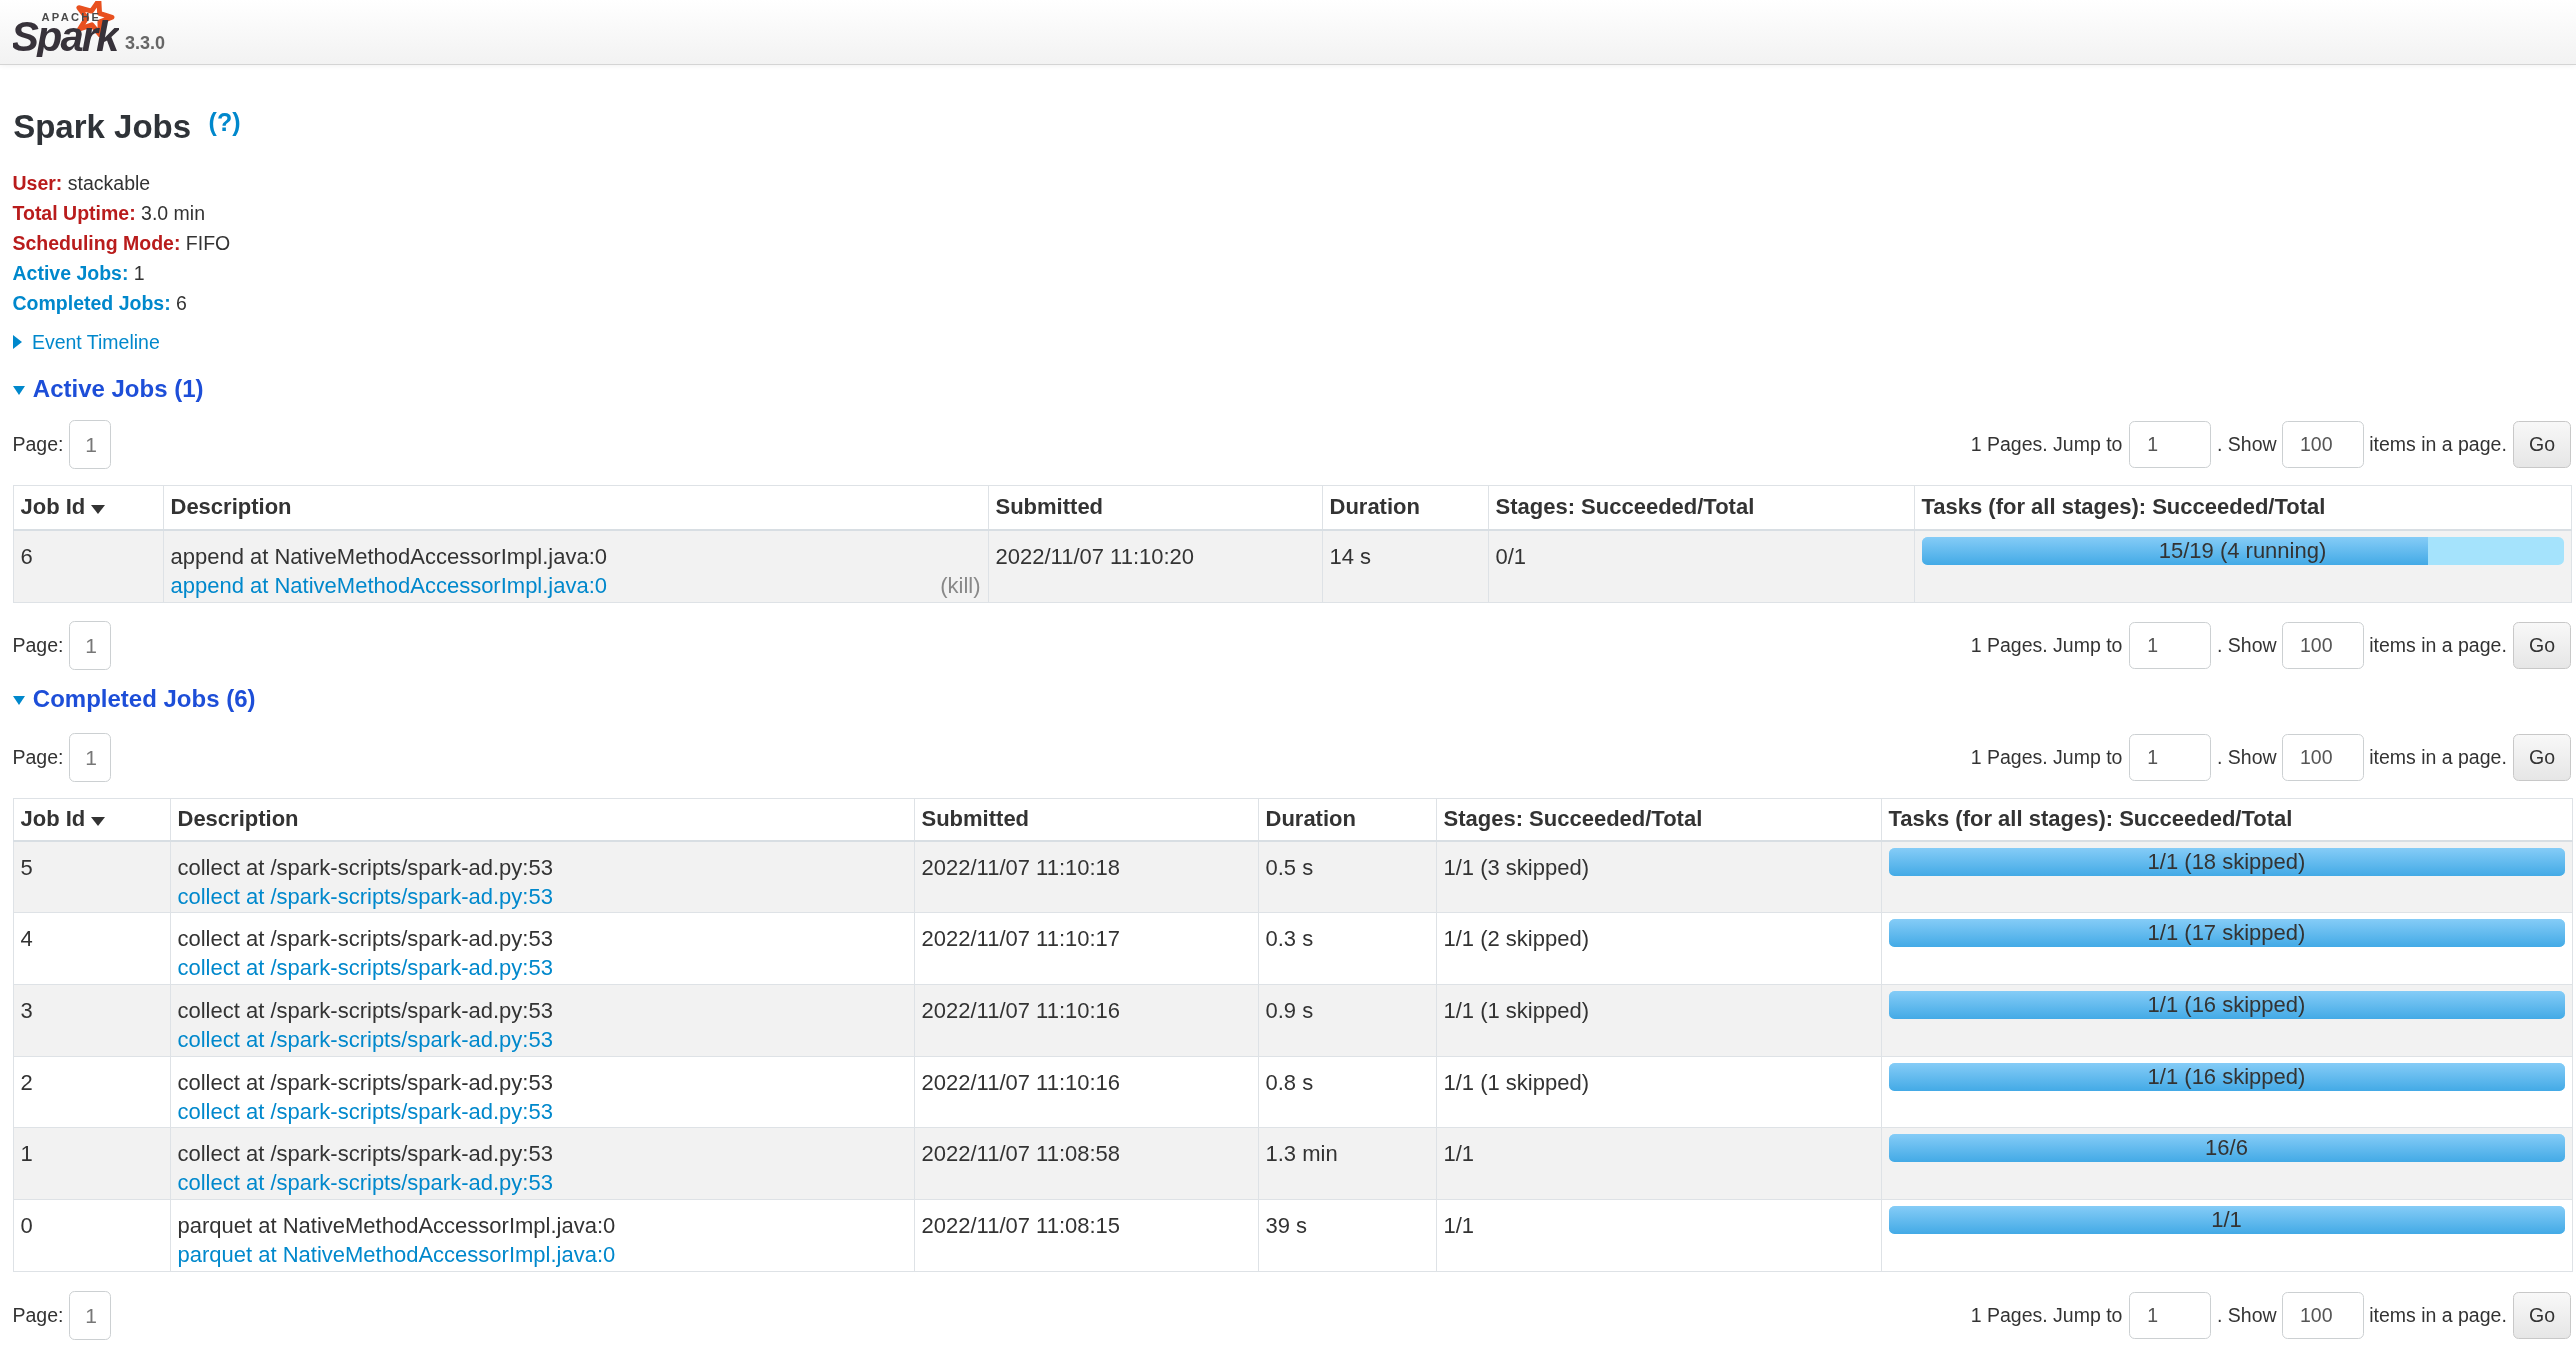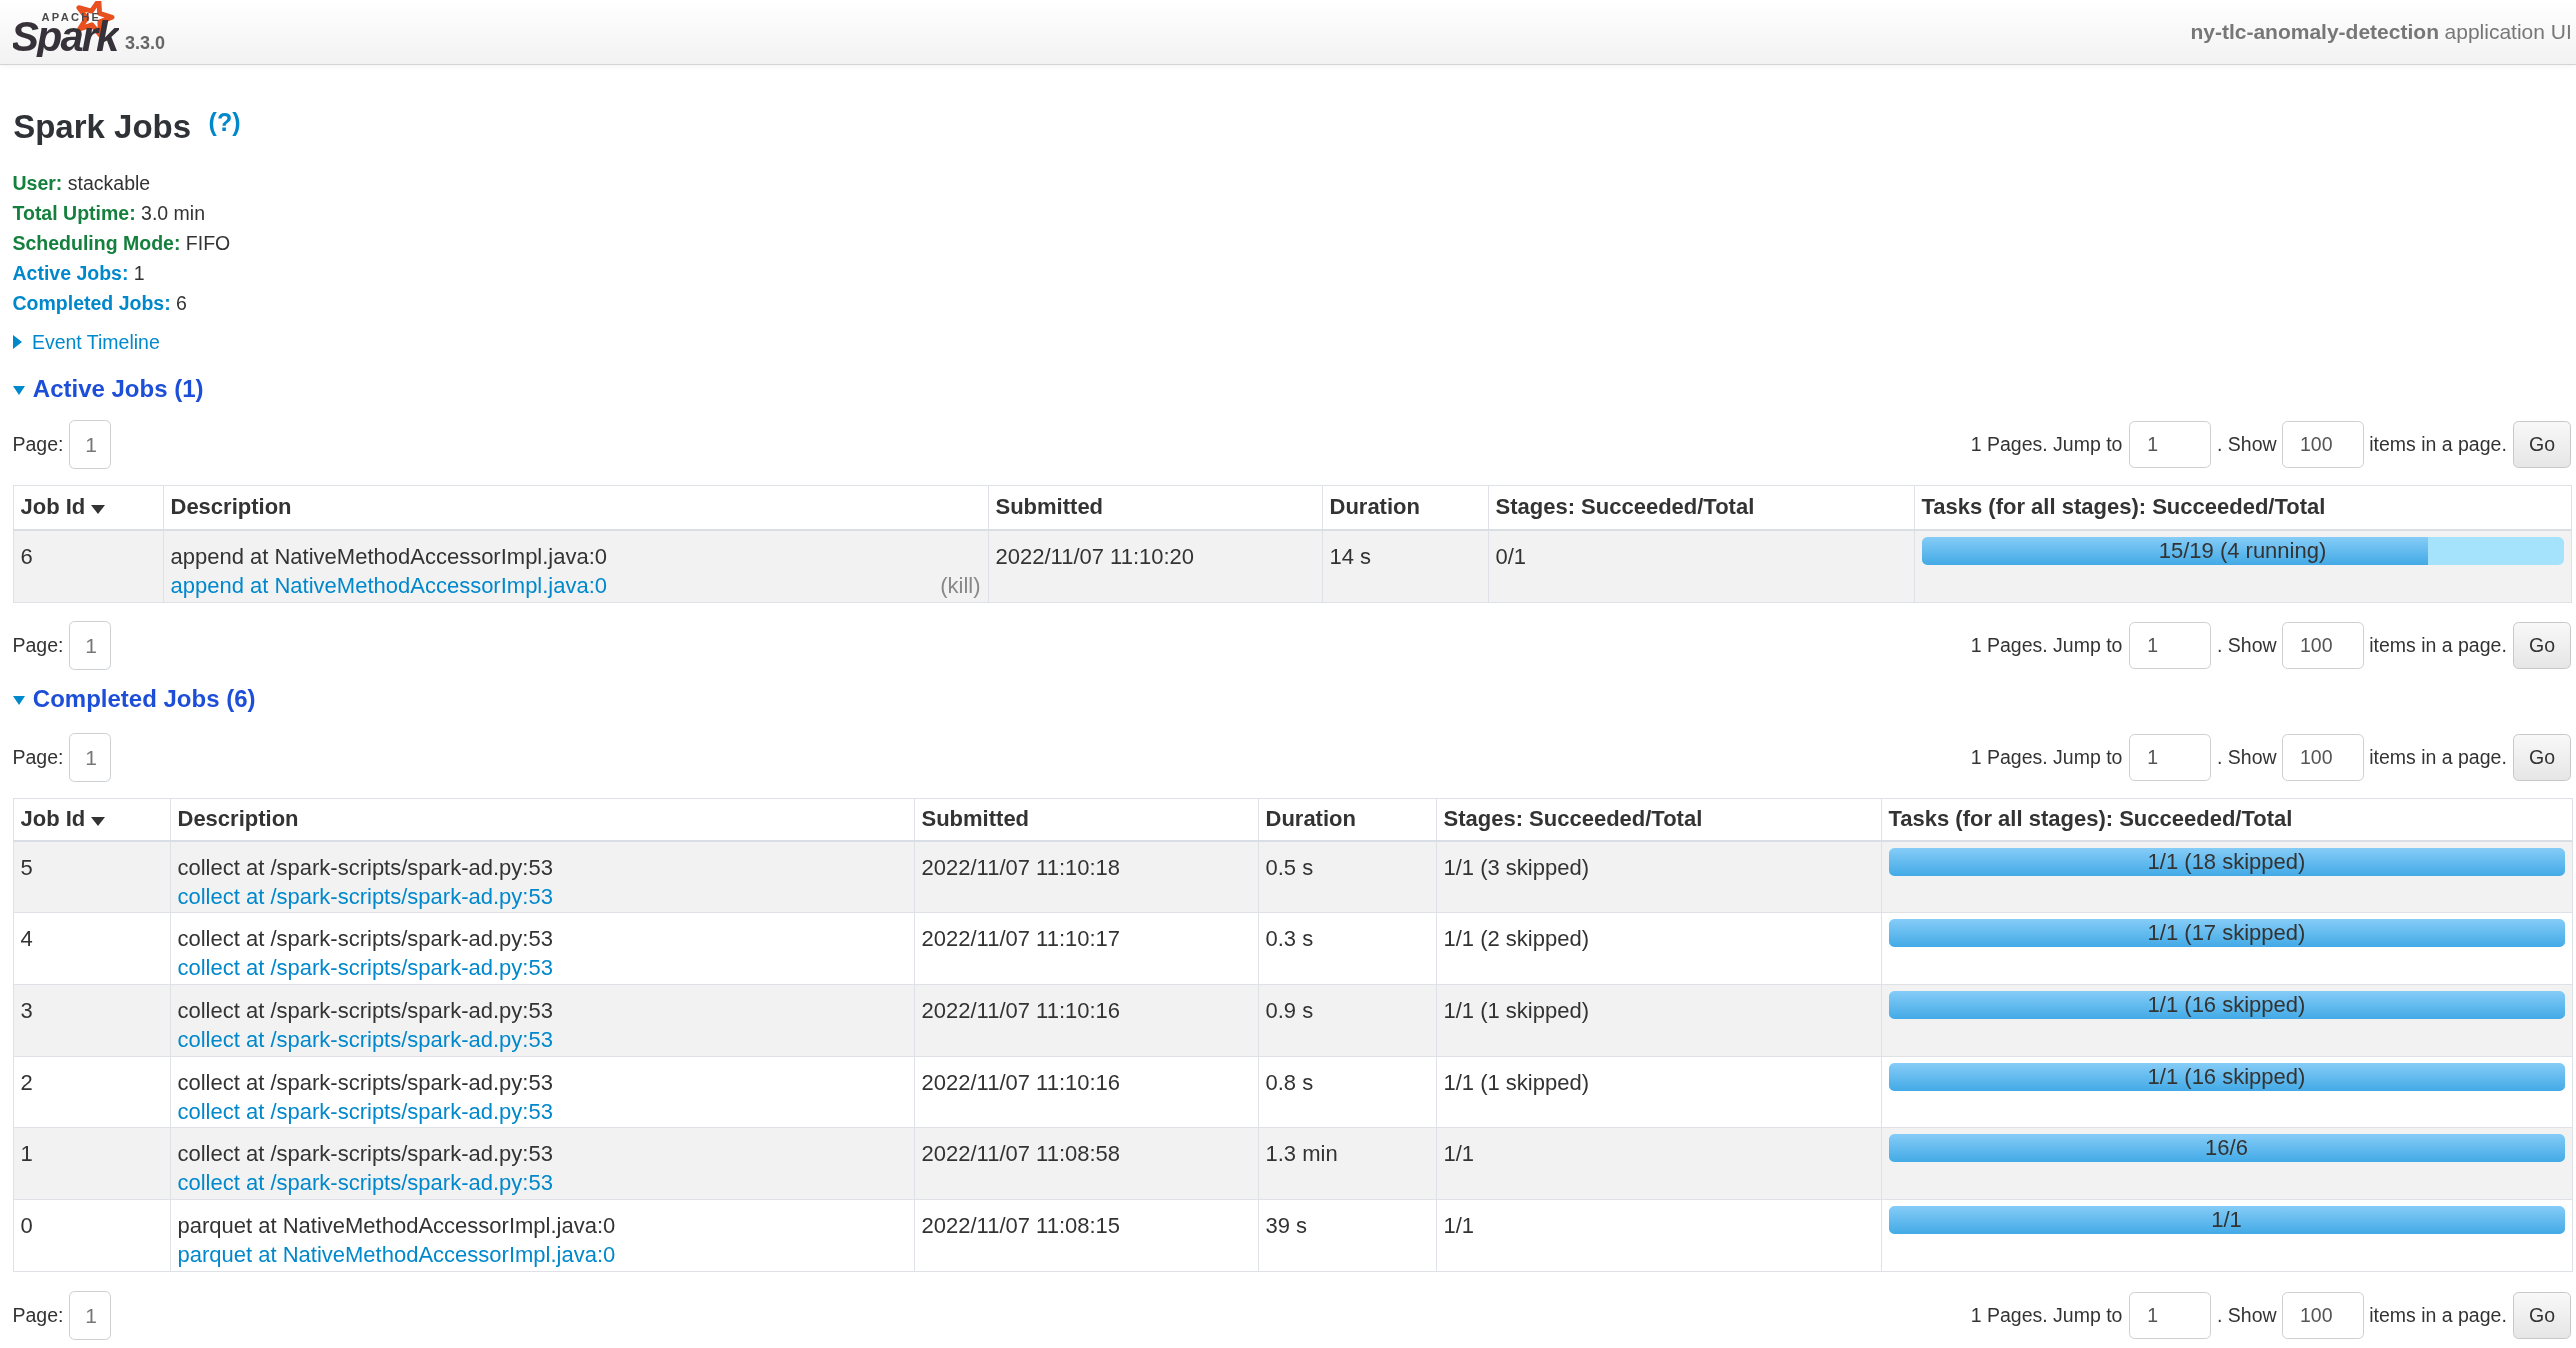--- a/index.html
+++ b/index.html
@@ -16,21 +16,21 @@
 .nav { position:absolute; left:182px; top:0; height:63px; list-style:none; display:flex; }
 .nav li { height:63px; display:flex; align-items:center; padding:0 21px; font-size:21px; color:#777; }
 .nav li.active { background:#e5e5e5; color:#555; box-shadow:inset 0 4.2px 11px rgba(0,0,0,.125); }
 .appname { position:absolute; right:4.2px; top:0; height:63px; display:flex; align-items:center; font-size:21px; color:#777; }
 .appname b { margin-right:5.6px; }
 
 
 h1 { position:absolute; left:13.2px; top:108px; font-size:33px; font-weight:bold; color:#2f3338; }
 h1 .q { font-size:25px; font-weight:bold; color:#0088cc; vertical-align:7px; margin-left:8.3px; }
 .info { position:absolute; left:12.5px; top:168px; list-style:none; line-height:30px; font-size:19.5px; }
-.info b { color:#15803d; }
+.info b { color:#b91c1c; }
 .info a b { color:#0088cc; }
 .tl { position:absolute; left:12.5px; top:327px; line-height:30px; font-size:19.5px; color:#0088cc; }
 .tri-r { display:inline-block; width:0; height:0; border-left:9.7px solid #0088cc; border-top:7px solid transparent; border-bottom:7px solid transparent; margin-right:10.4px; }
 .sect { position:absolute; left:12.5px; font-size:24px; font-weight:bold; color:#1d4ed8; line-height:24px; }
 .tri-d { display:inline-block; width:0; height:0; border-top:9.7px solid #0088cc; border-left:6.3px solid transparent; border-right:6.3px solid transparent; margin-right:8.3px; vertical-align:2.1px; }
 
 
 .pagerow { position:absolute; left:12.5px; right:4.9px; height:49px; display:flex; align-items:center; justify-content:space-between; font-size:19.5px; }
 .pl { display:flex; align-items:center; }
 .pr { display:flex; align-items:center; }
@@ -60,21 +60,20 @@
 
 <div class="navbar">
   <svg class="logo" width="106" height="56" viewBox="0 0 152 80" style="font-size:28px">
     <g transform="translate(116,24) rotate(16)">
       <path d="M 0.0,-26.0 L 6.1,-8.4 L 24.7,-8.0 L 9.9,3.2 L 15.3,21.0 L 0.0,10.4 L -15.3,21.0 L -9.9,3.2 L -24.7,-8.0 L -6.1,-8.4 Z" fill="#fff" stroke="#e8501f" stroke-width="7" stroke-linejoin="round"></path>
     </g>
     <text x="41" y="29" font-family="Liberation Sans" font-size="16" font-weight="bold" letter-spacing="3.2" fill="#4a4a4a">APACHE</text>
     <text x="-3" y="72" font-family="Liberation Sans" font-size="60" font-weight="bold" font-style="italic" letter-spacing="-2.8" fill="#37323a">Spark</text>
   </svg>
   <span class="version">3.3.0</span>
-  <div class="appname"><b>ny-tlc-anomaly-detection</b> application UI</div>
 </div>
 
 <h1>Spark Jobs <span class="q">(?)</span></h1>
 
 <ul class="info">
   <li><b>User:</b> stackable</li>
   <li><b>Total Uptime:</b> 3.0 min</li>
   <li><b>Scheduling Mode:</b> FIFO</li>
   <li><a href="#"><b>Active Jobs:</b></a> 1</li>
   <li><a href="#"><b>Completed Jobs:</b></a> 6</li>

